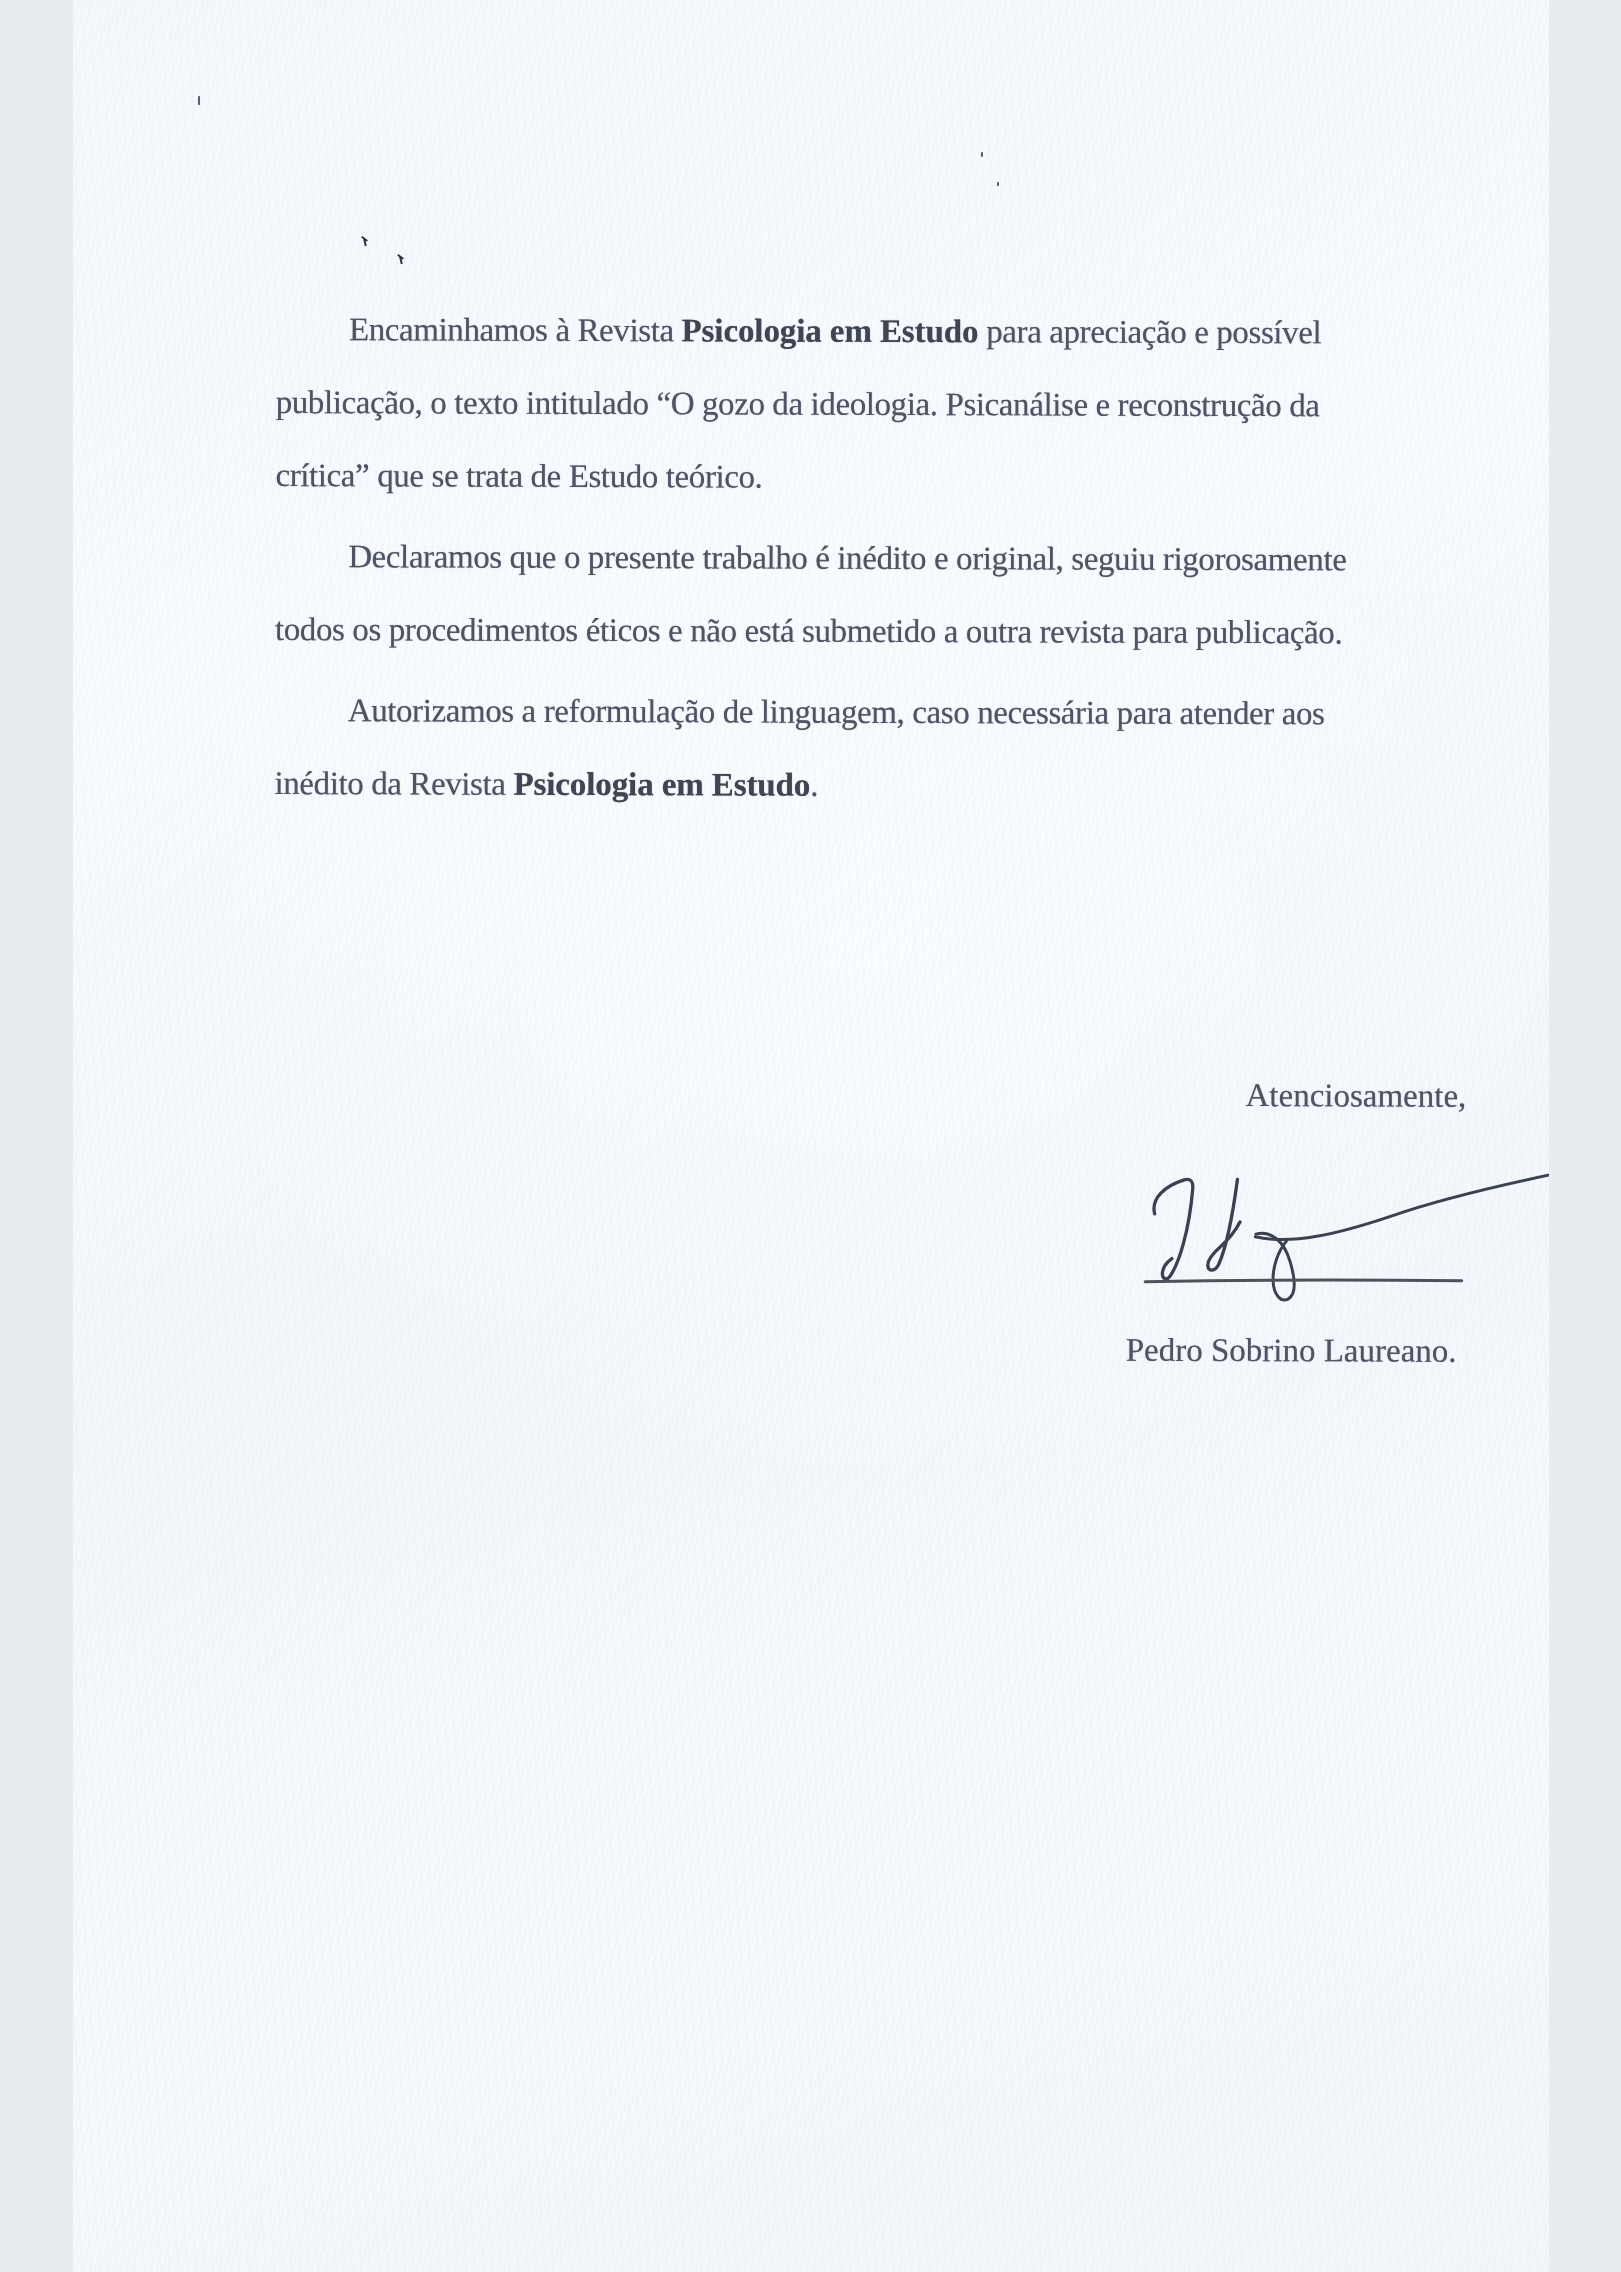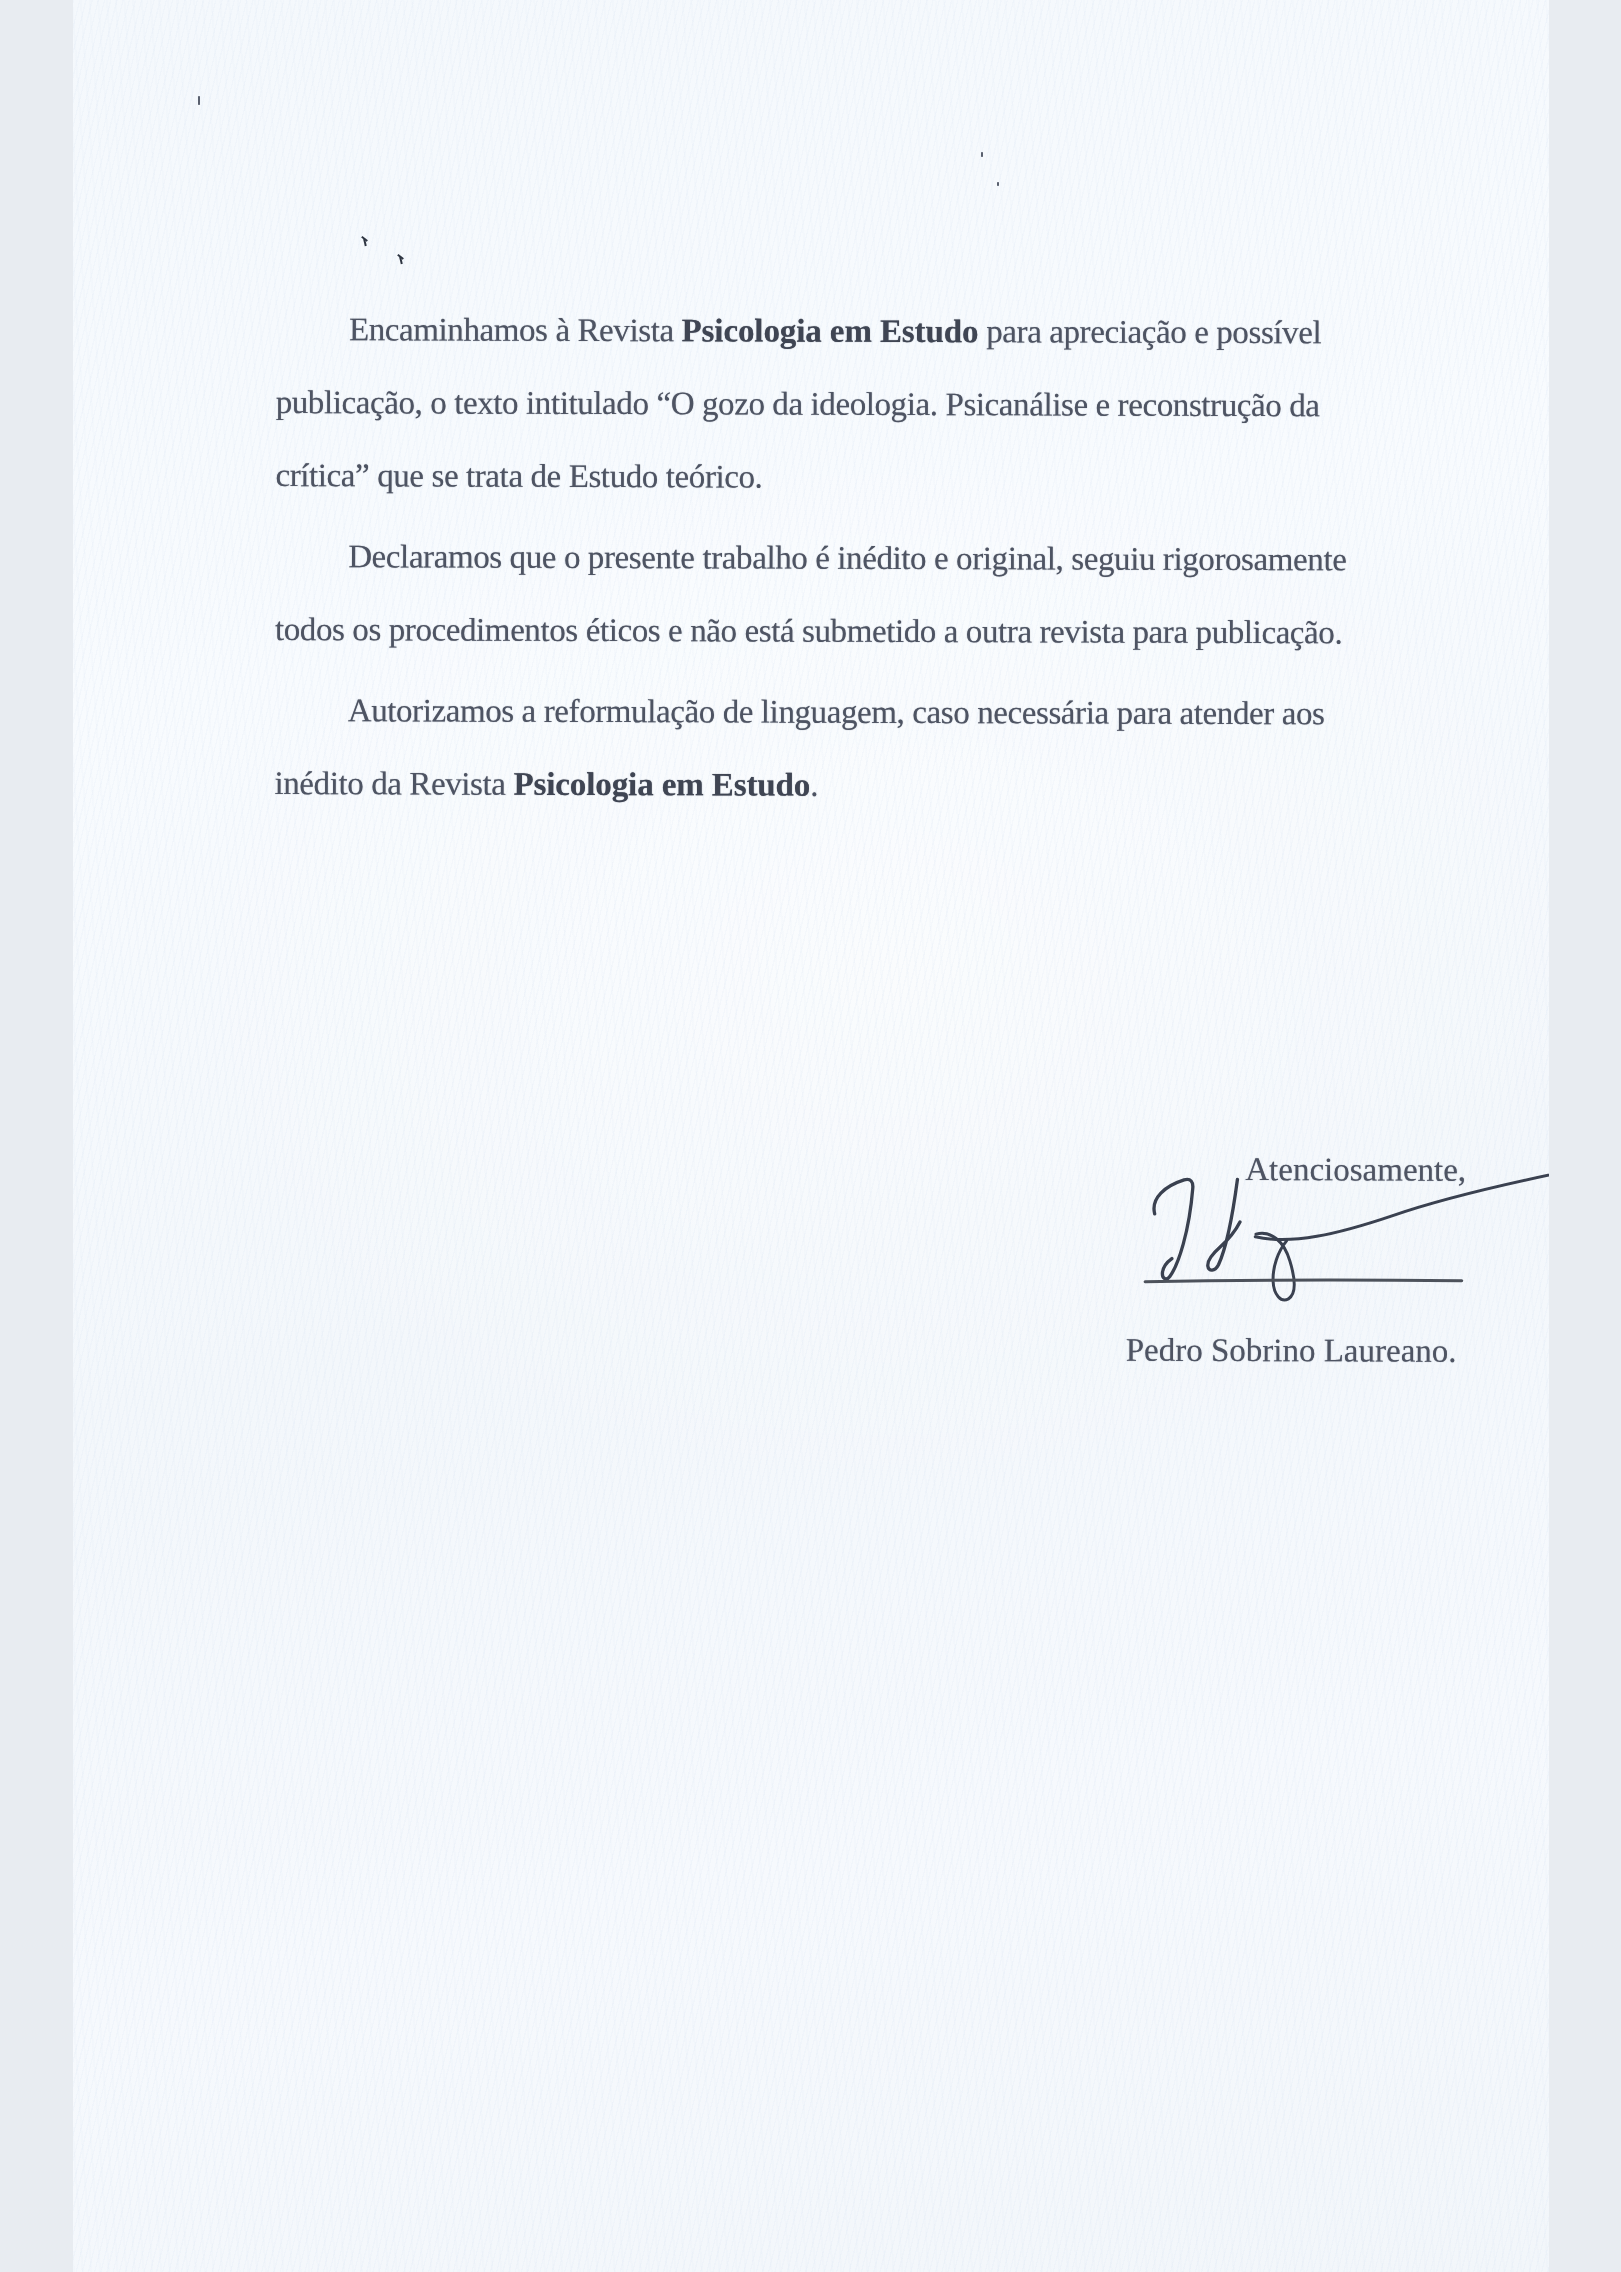--- a/index.html
+++ b/index.html
@@ -44,21 +44,21 @@
   }
   .line.indent{padding-left:73px;}
   .seg-bold{
     font-weight:700;
     color:#3f4553;
     text-shadow:0 0 1px rgba(63,69,83,0.7);
     letter-spacing:-0.1px;
   }
   
   .closing{
-    position:absolute;left:1175px;top:1148px;
+    position:absolute;left:1175px;top:1074px;
     font-size:33px;line-height:37px;
     color:var(--ink,#4e5463);
     text-shadow:0 0 1px rgba(78,84,99,0.65);
     white-space:nowrap;
     font-family:Liberation Serif, serif;
   }
   .signature-svg{
     position:absolute;left:1047px;top:1127px;
     width:547px;height:280px;
   }

